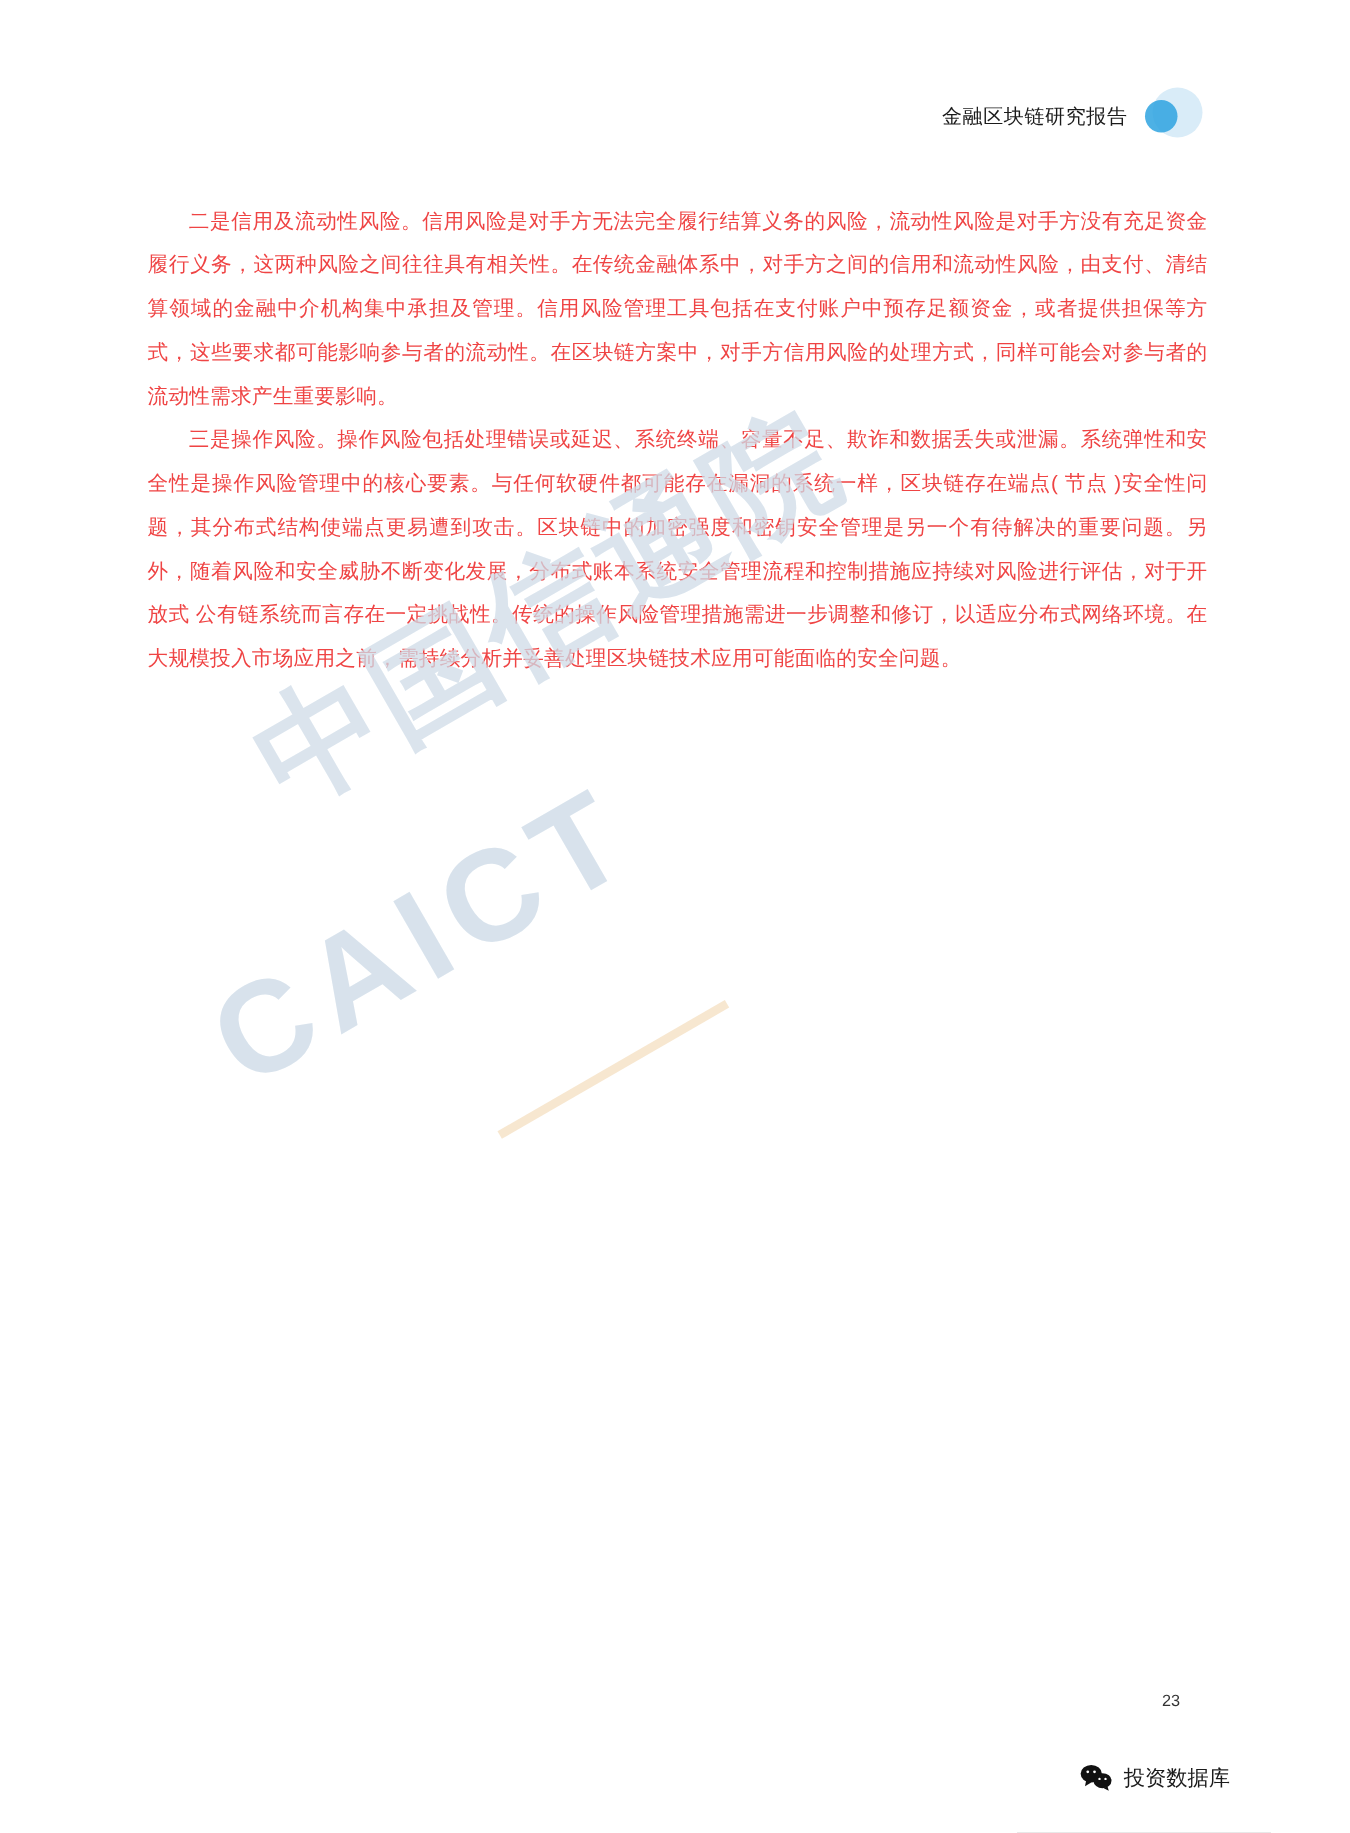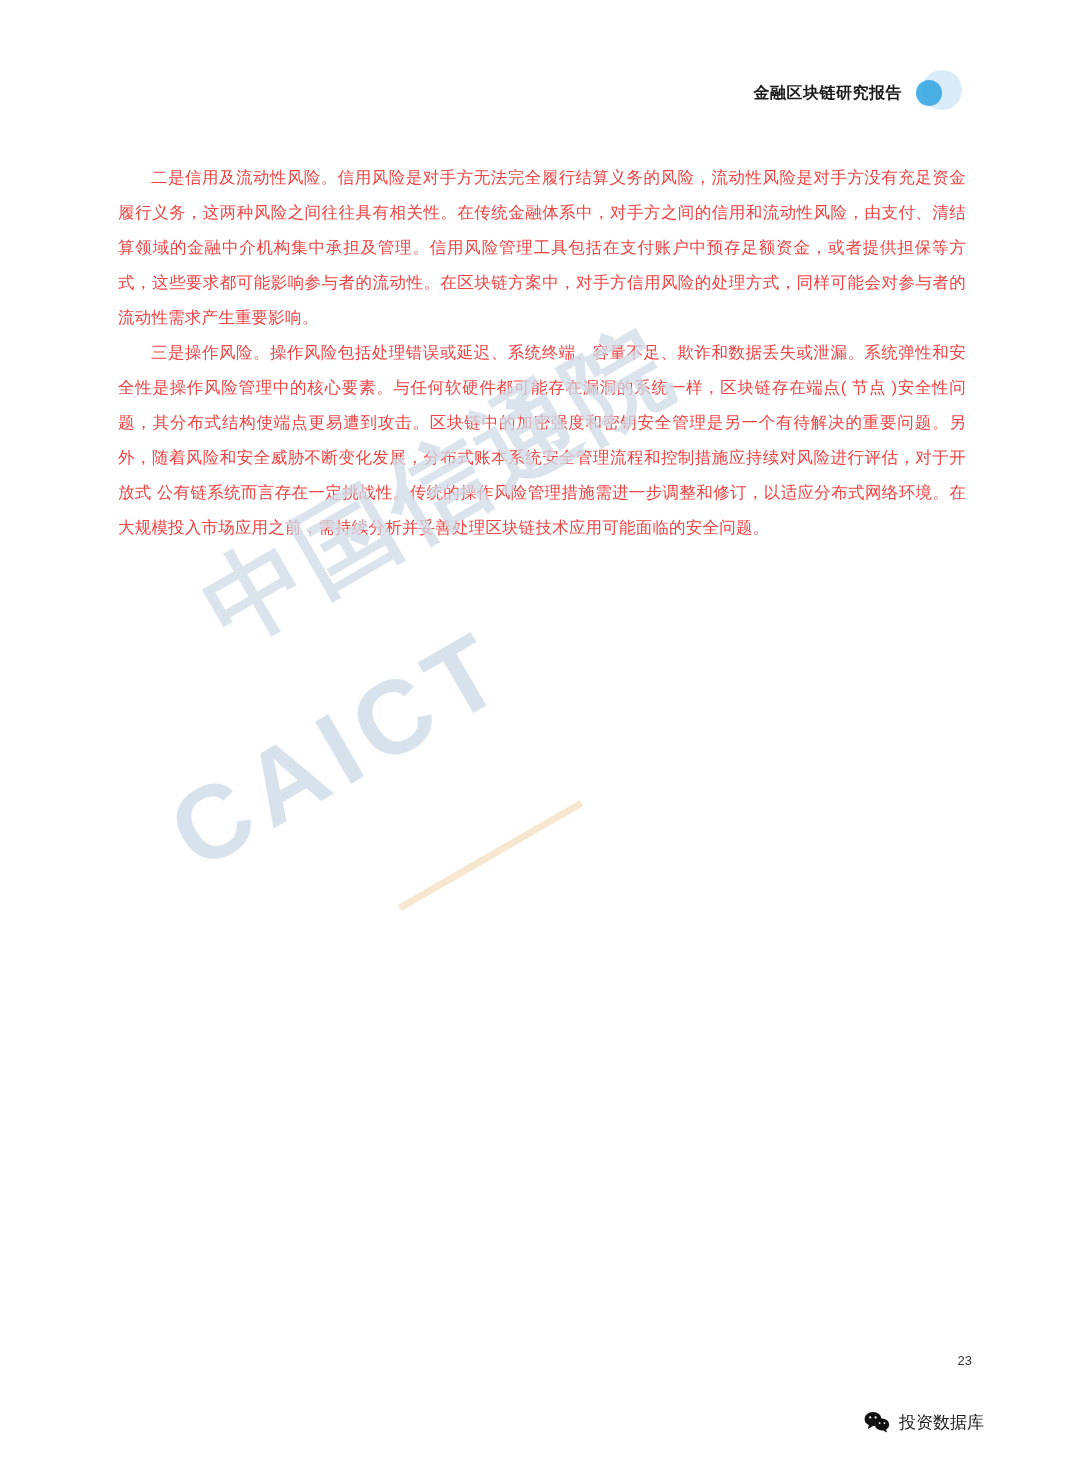--- a/index.html
+++ b/index.html
@@ -20,21 +20,21 @@
   .header {
     position: absolute;
     top: 70px;
     right: 118px;
     display: flex;
     align-items: center;
     gap: 14px;
   }
   .header-title {
     font-size: 16px;
-    font-weight: bold;
+    font-weight: normal;
     color: #1a1a1a;
     letter-spacing: 0.5px;
     white-space: nowrap;
   }
   .logo-wrap {
     position: relative;
     width: 46px;
     height: 46px;
   }
   .logo-circle-big {
@@ -120,21 +120,21 @@
     height: 7px;
     background: #f6e3c8;
     transform: rotate(-30deg);
     transform-origin: left top;
     opacity: 0.85;
   }
 
   
   .page-number {
     position: absolute;
-    right: 108px;
+    right: 136px;
     bottom: 98px;
     font-size: 13px;
     color: #333;
   }
 
   
   .footer-badge {
     position: absolute;
     right: 96px;
     bottom: 32px;

